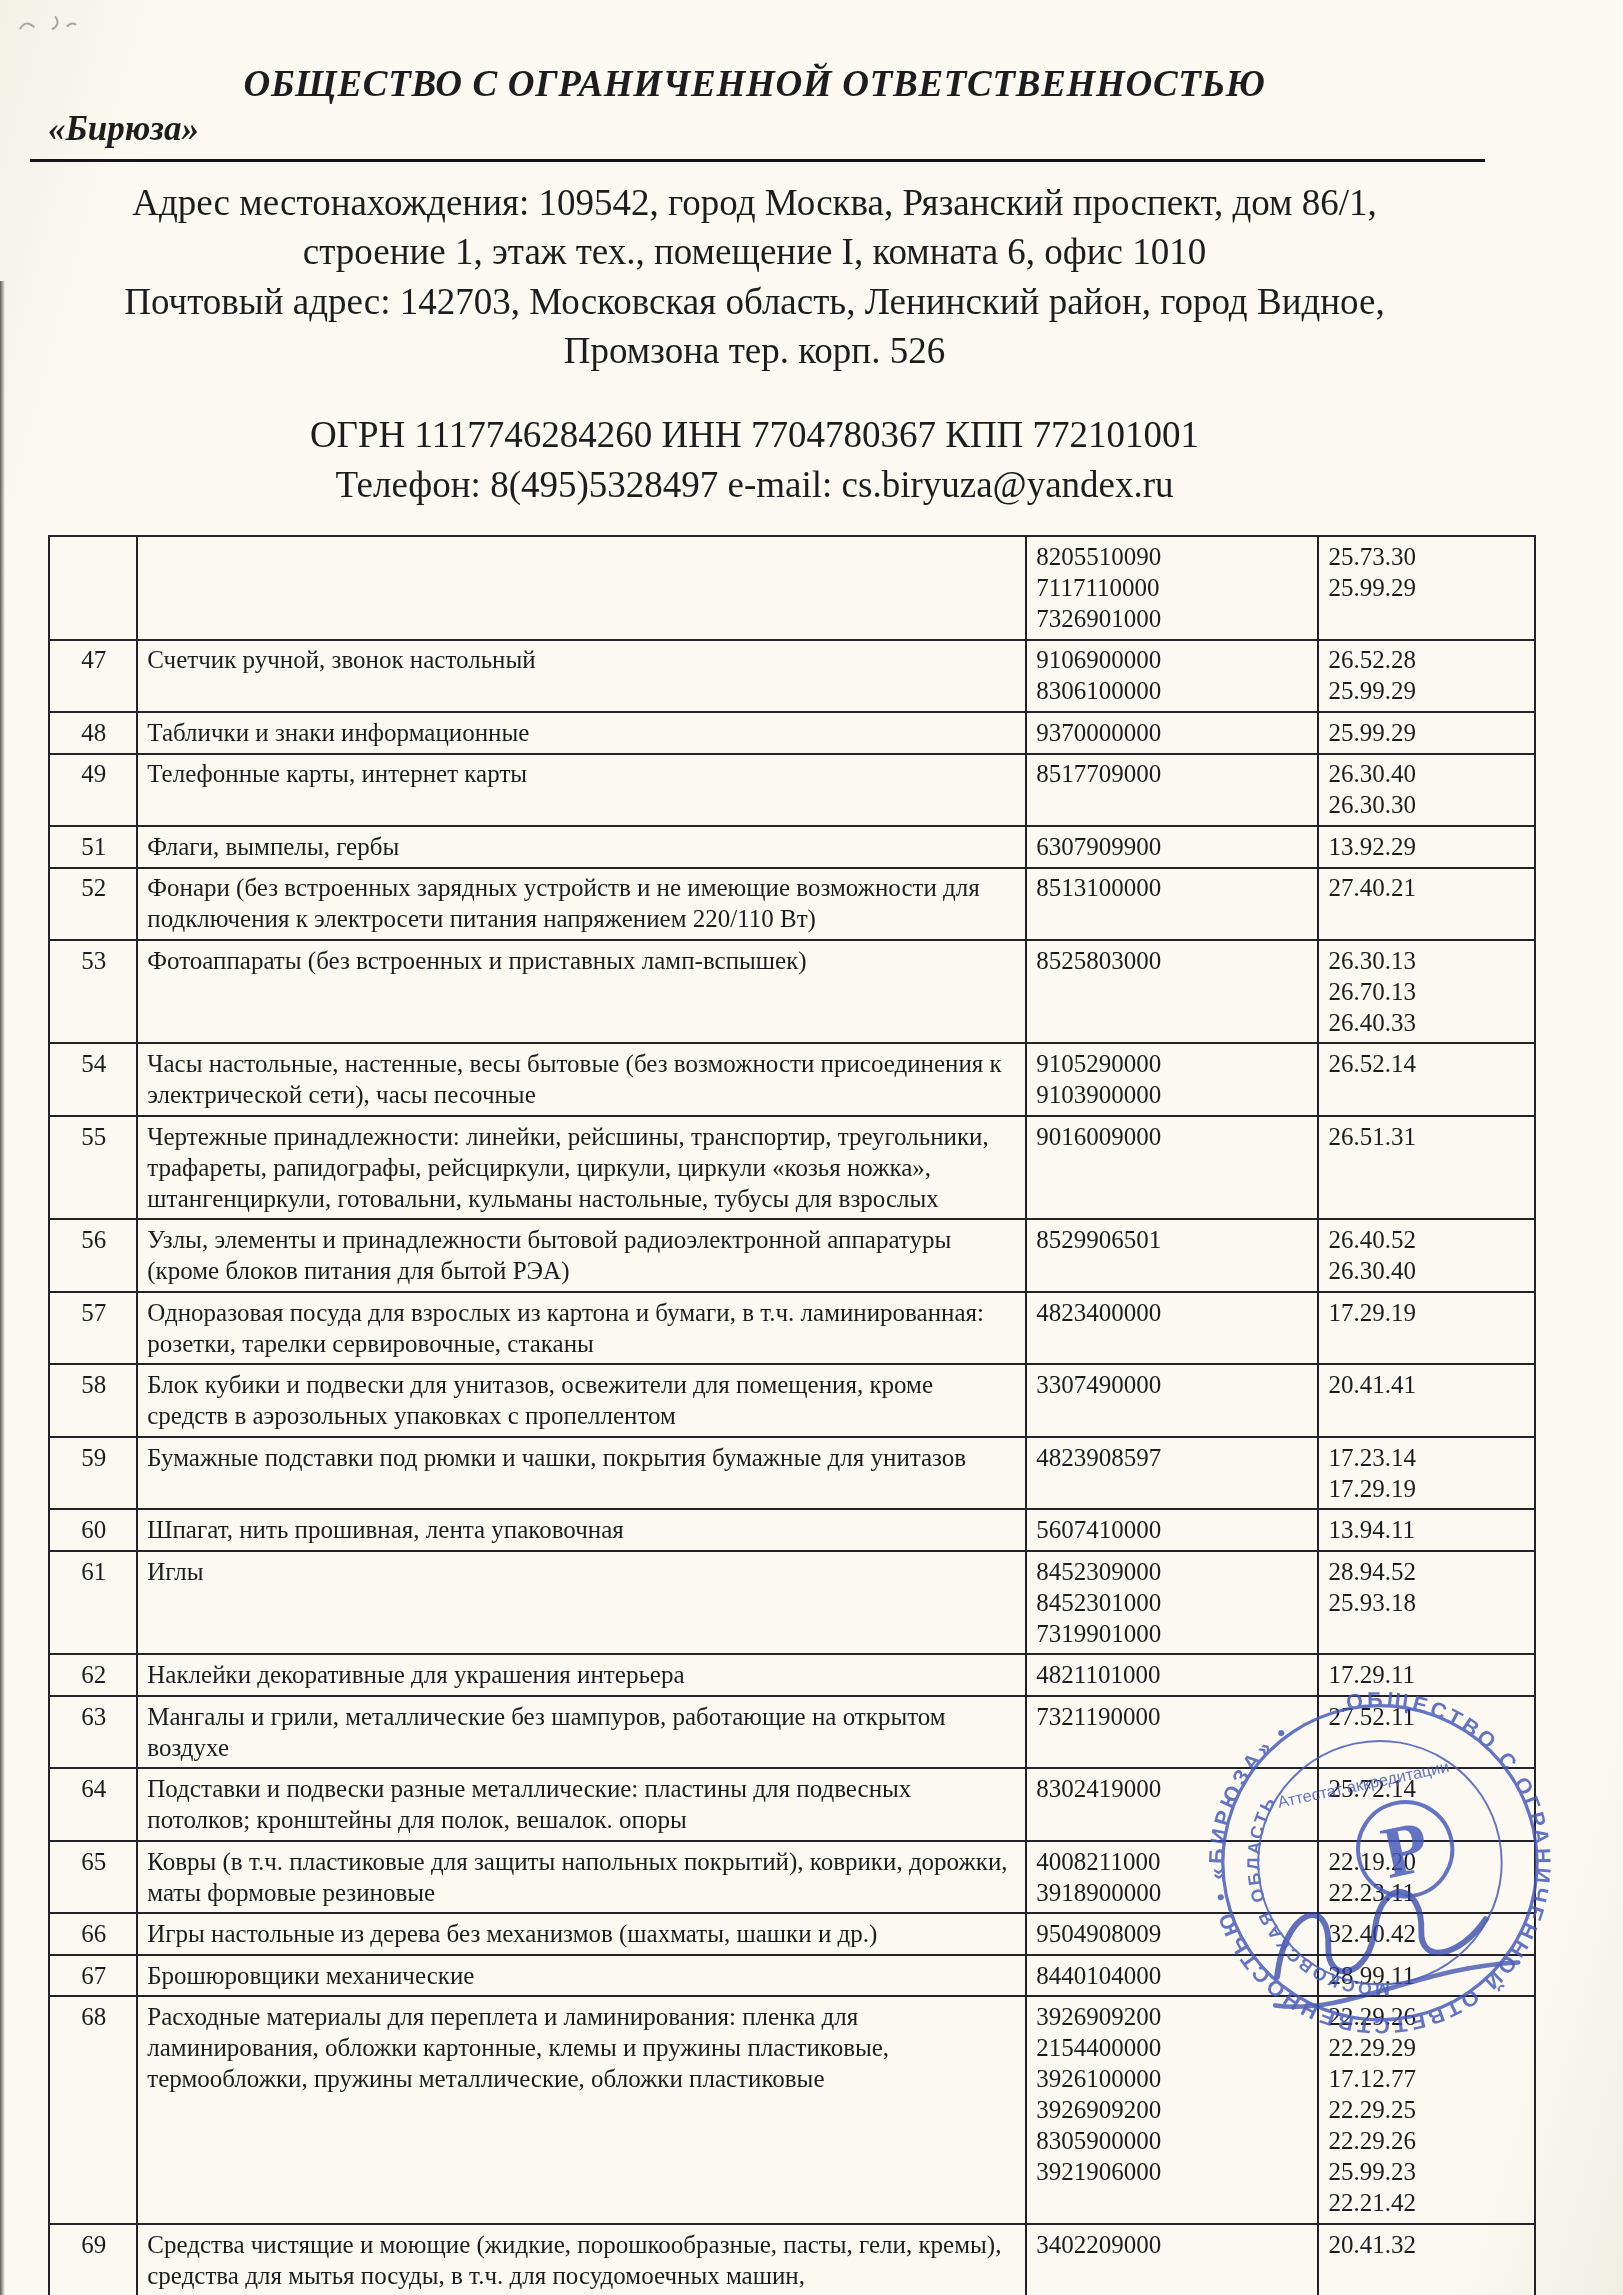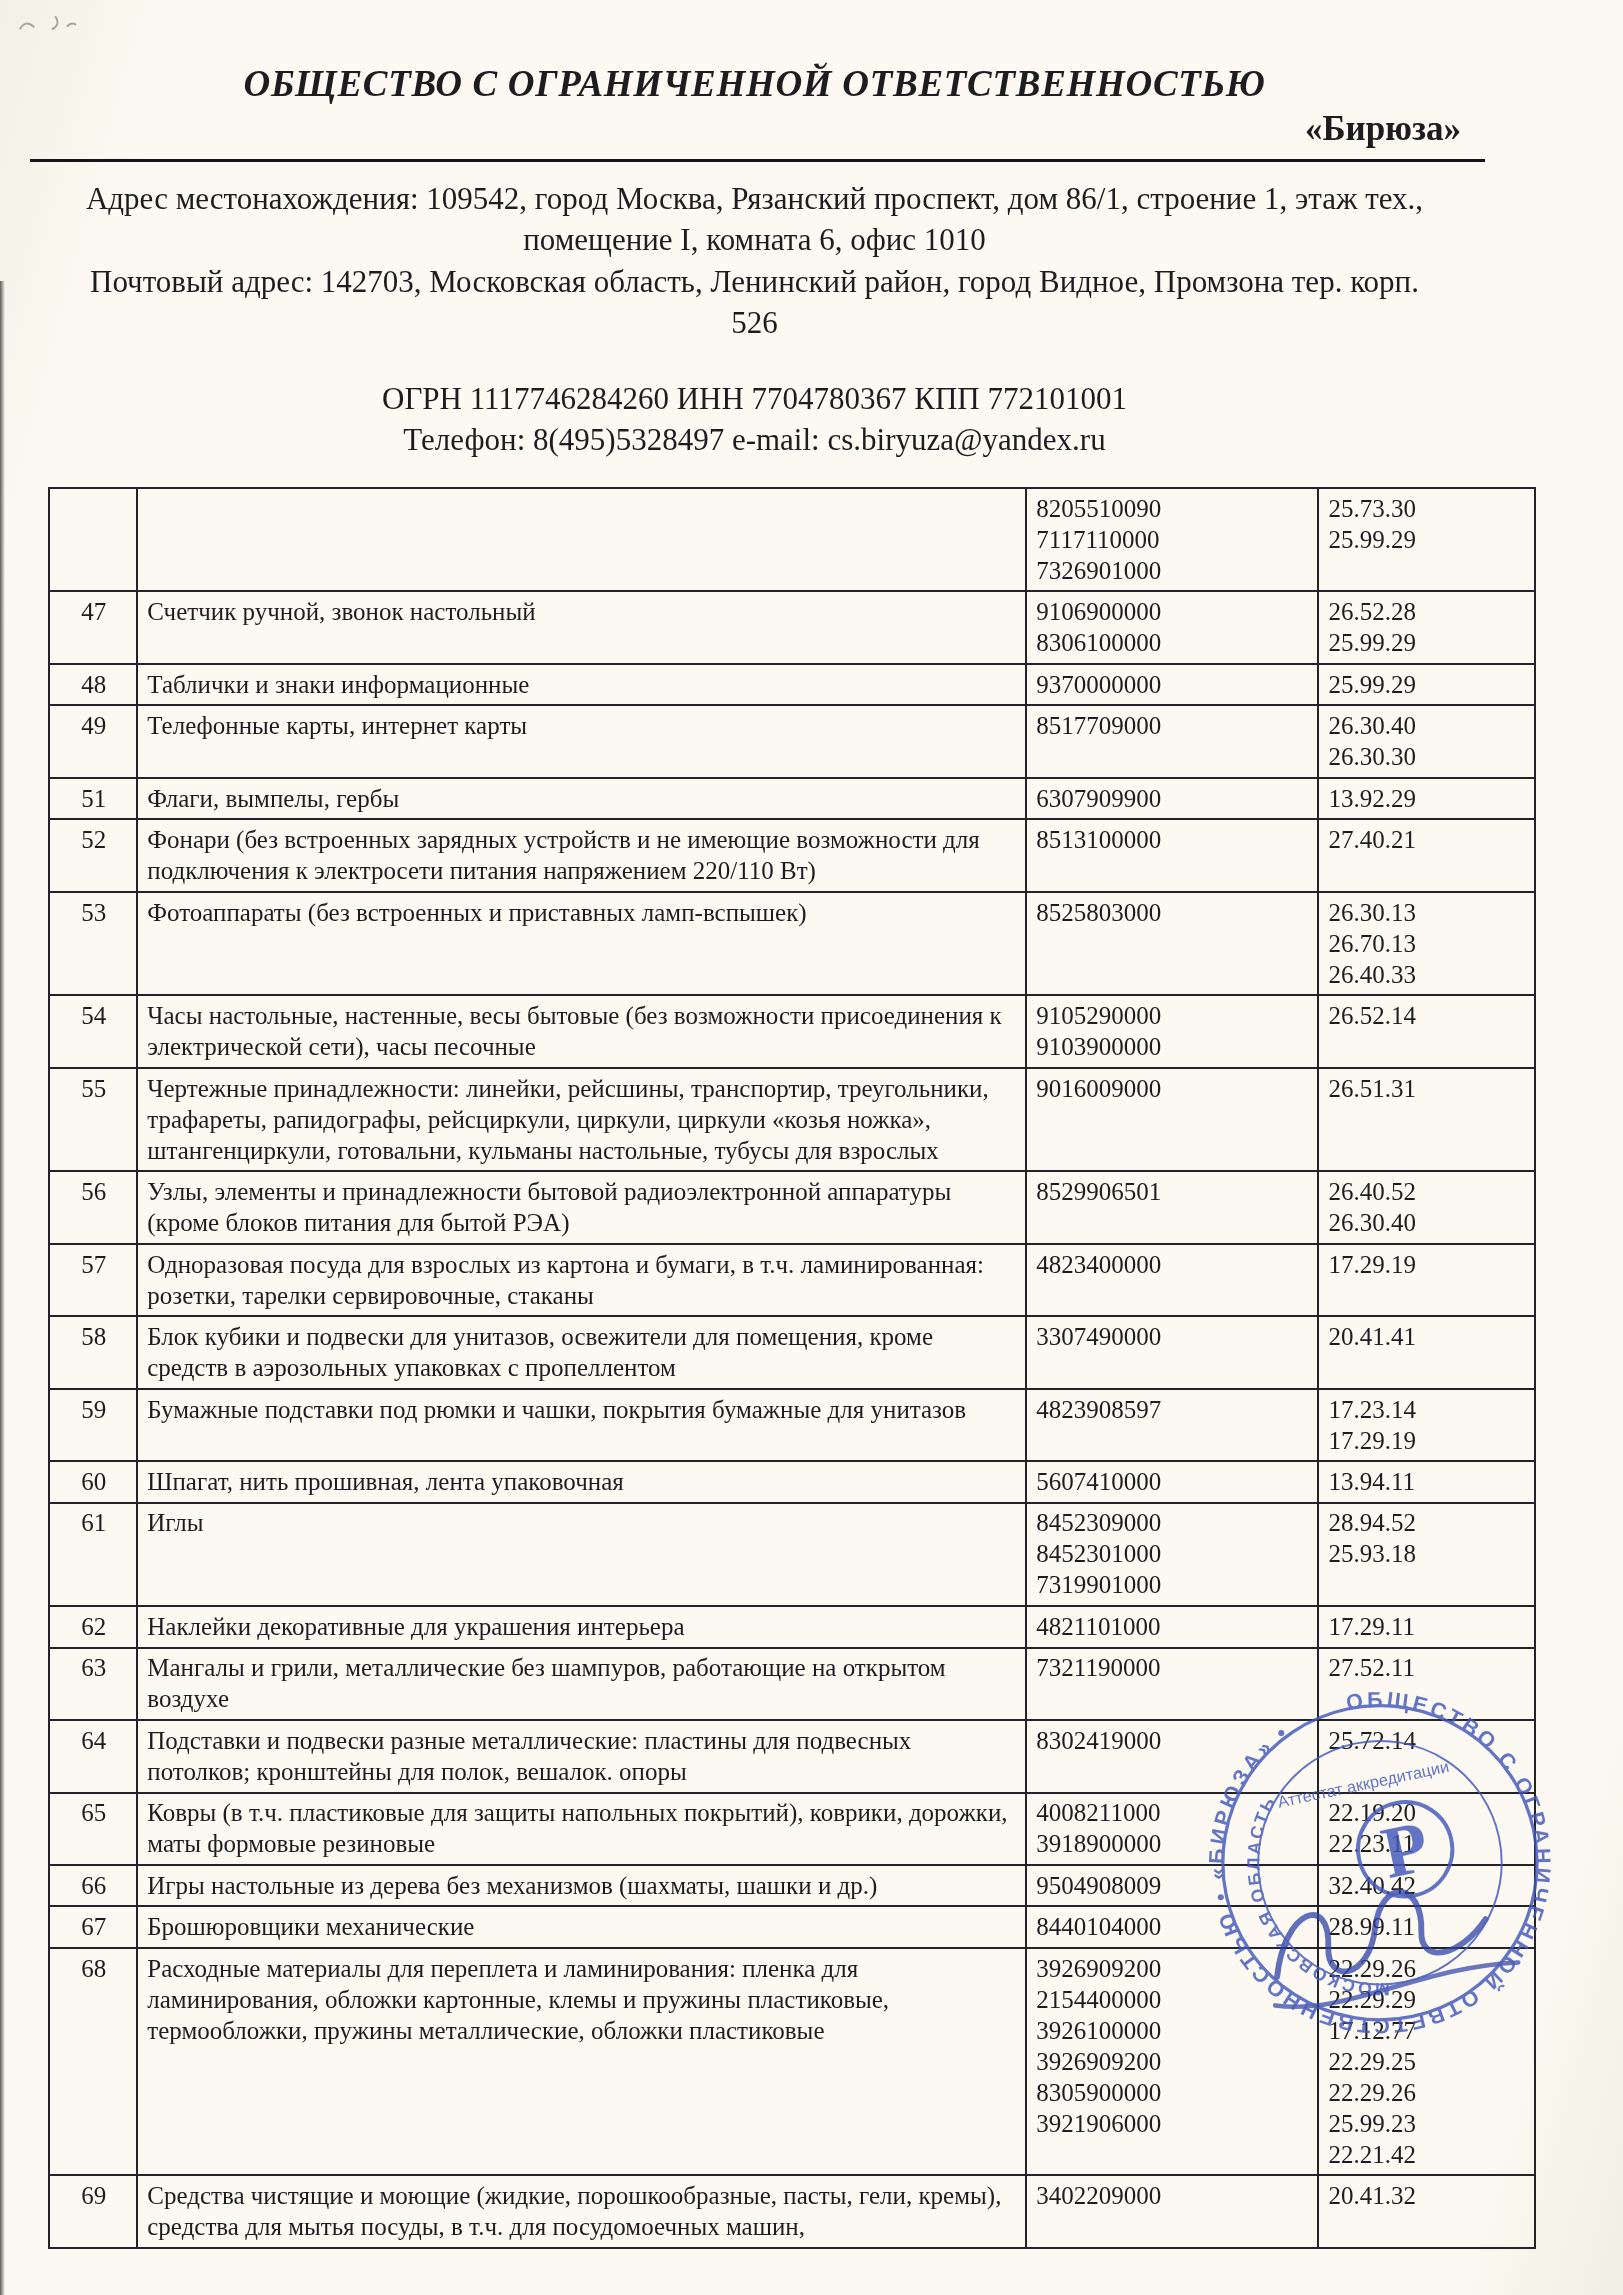--- a/index.html
+++ b/index.html
@@ -19,27 +19,27 @@
   }
   .pencil-marks { position:absolute; left:11.8px; top:6.5px; }
 
   .doc { position:relative; width:1413px; margin:0 aupx; margin-left:48px; padding-top:63px; }
 
   .org-title {
     text-align:center; font-weight:bold; font-style:italic;
     font-size:37px; letter-spacing:0.7px; line-height:1.15;
   }
   .org-subtitle {
-    text-align:right; font-weight:bold; 
+    text-align:left; font-weight:bold; font-style:italic;
     font-size:35px; margin-top:3.9px; margin-bottom:9.2px;
   }
   .title-rule { height:3.3px; background:#15151a; width:103%; margin-left:-18.3px; margin-bottom:15.7px; }
 
   .addr {
-    text-align:center; font-size:31px; line-height:1.34;
+    text-align:center; font-size:37px; line-height:1.34;
     margin:0 auto; max-width:1348px;
   }
   .addr.reg { margin-top:34px; }
   .addr.contact { margin-bottom:26px; }
 
   table.products {
     border-collapse:collapse;
     width:1410px;
     table-layout:fixed;
     font-size:25px;

